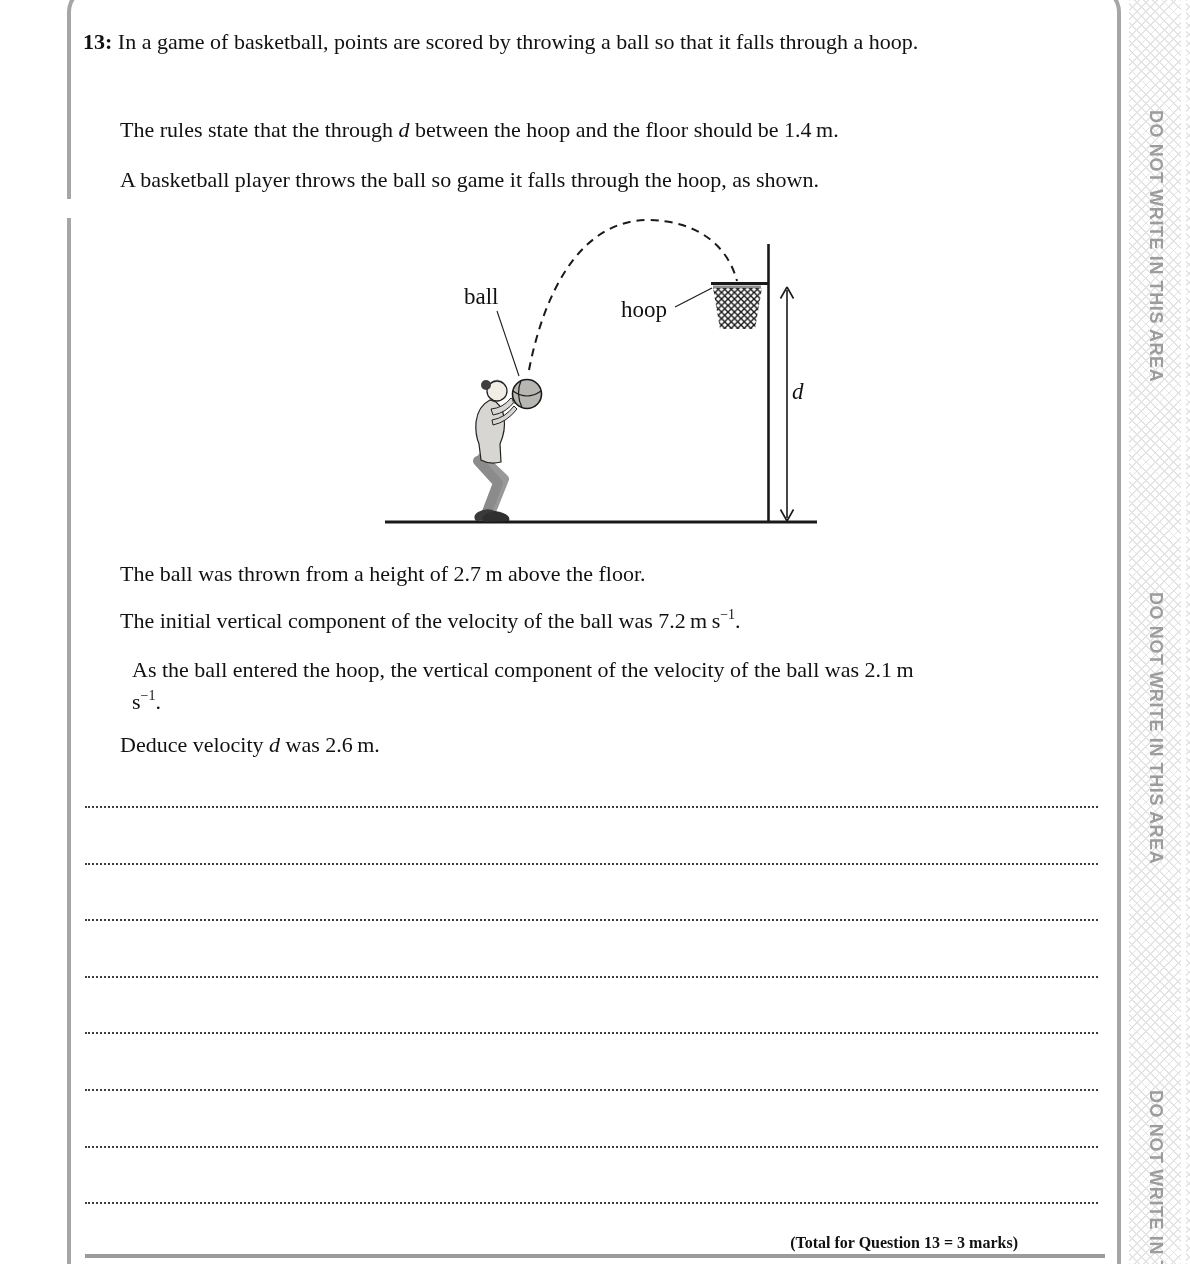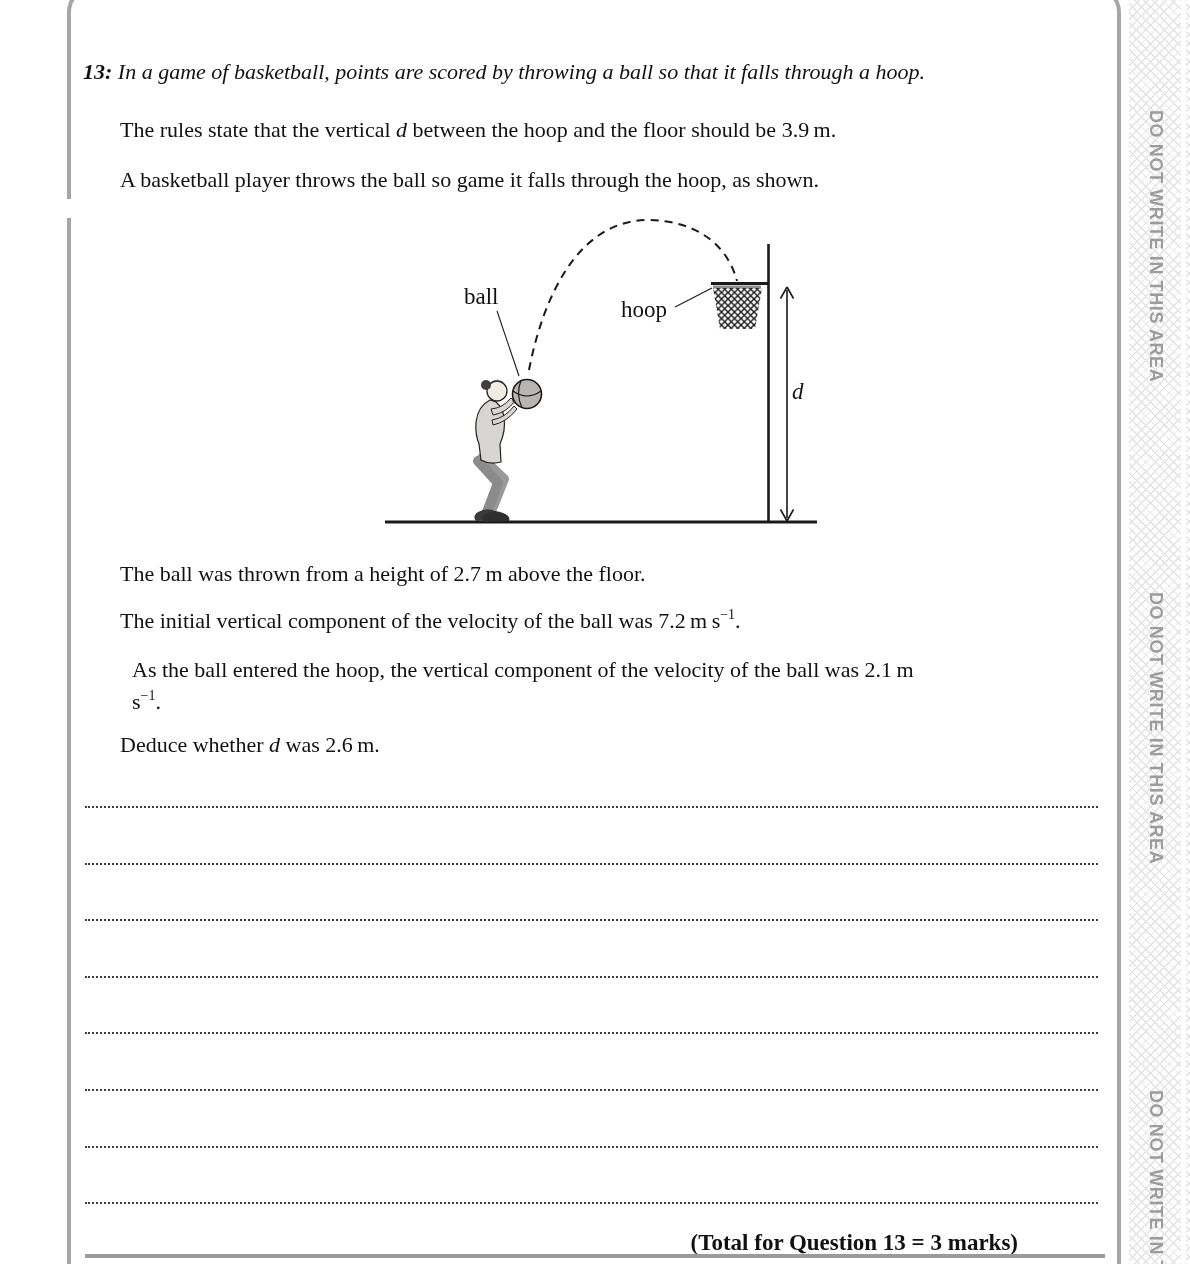--- a/index.html
+++ b/index.html
@@ -53,21 +53,21 @@
     height: 0;
     border-bottom: 2px dotted #3f3f3f;
   }
   .total-line {
     position: absolute;
     top: 1229px;
     left: 500px;
     width: 518px;
     text-align: right;
     font-weight: bold;
-    font-size: 23px;
+    font-size: 16px;
     line-height: 28px;
   }
   .bottom-rule {
     position: absolute;
     top: 1254px;
     left: 85px;
     width: 1020px;
     height: 4px;
     background: #9b9b9b;
   }
@@ -118,28 +118,28 @@
     font-size: 23px;
     fill: #111111;
   }
 </style>
 </head>
 <body>
 
 <div class="content-border"></div>
 <div class="border-gap"></div>
 
-<div class="para hang" style="left:83px; top:56px; width:858px;font-style:italic;">
+<div class="para hang" style="left:83px; top:26px; width:858px;">
   <span class="qnum">13:</span>
   <span> </span>
   <span>In a game of basketball, points are scored by throwing a ball so that it falls through a hoop.</span>
 </div>
 
 <div class="para" style="left:120px; top:114px; width:900px;">
-  <span>The rules state that the vertical </span><span class="var">d</span><span> between the hoop and the floor should be 3.9 m.</span>
+  <span>The rules state that the through </span><span class="var">d</span><span> between the hoop and the floor should be 1.4 m.</span>
 </div>
 
 <div class="para" style="left:120px; top:164px; width:900px;">
   <span>A basketball player throws the ball so game it falls through the hoop, as shown.</span>
 </div>
 
 <svg class="diagram-svg" viewBox="380 212 440 318">
   <defs>
     <pattern id="net" patternUnits="userSpaceOnUse" width="6.5" height="6.5">
       <path d="M0,0 L6.5,6.5 M6.5,0 L0,6.5" stroke="#161616" stroke-width="1.4" fill="none"></path>
@@ -198,21 +198,21 @@
 
 <div class="para" style="left:120px; top:605px; width:900px;">
   <span>The initial vertical component of the velocity of the ball was 7.2 m s</span><span class="sup">−1</span><span>.</span>
 </div>
 
 <div class="para" style="left:132px; top:654px; width:800px;">
   <span>As the ball entered the hoop, the vertical component of the velocity of the ball was 2.1 m s</span><span class="sup">−1</span><span>.</span>
 </div>
 
 <div class="para" style="left:120px; top:729px; width:900px;">
-  <span>Deduce whether </span><span class="var">d</span><span> was 2.6 m.</span>
+  <span>Deduce velocity </span><span class="var">d</span><span> was 2.6 m.</span>
 </div>
 
 <div>
     <div class="ans-line" style="top: 806px;"></div>
     <div class="ans-line" style="top: 862.6px;"></div>
     <div class="ans-line" style="top: 919.2px;"></div>
     <div class="ans-line" style="top: 975.8px;"></div>
     <div class="ans-line" style="top: 1032.4px;"></div>
     <div class="ans-line" style="top: 1089px;"></div>
     <div class="ans-line" style="top: 1145.6px;"></div>

